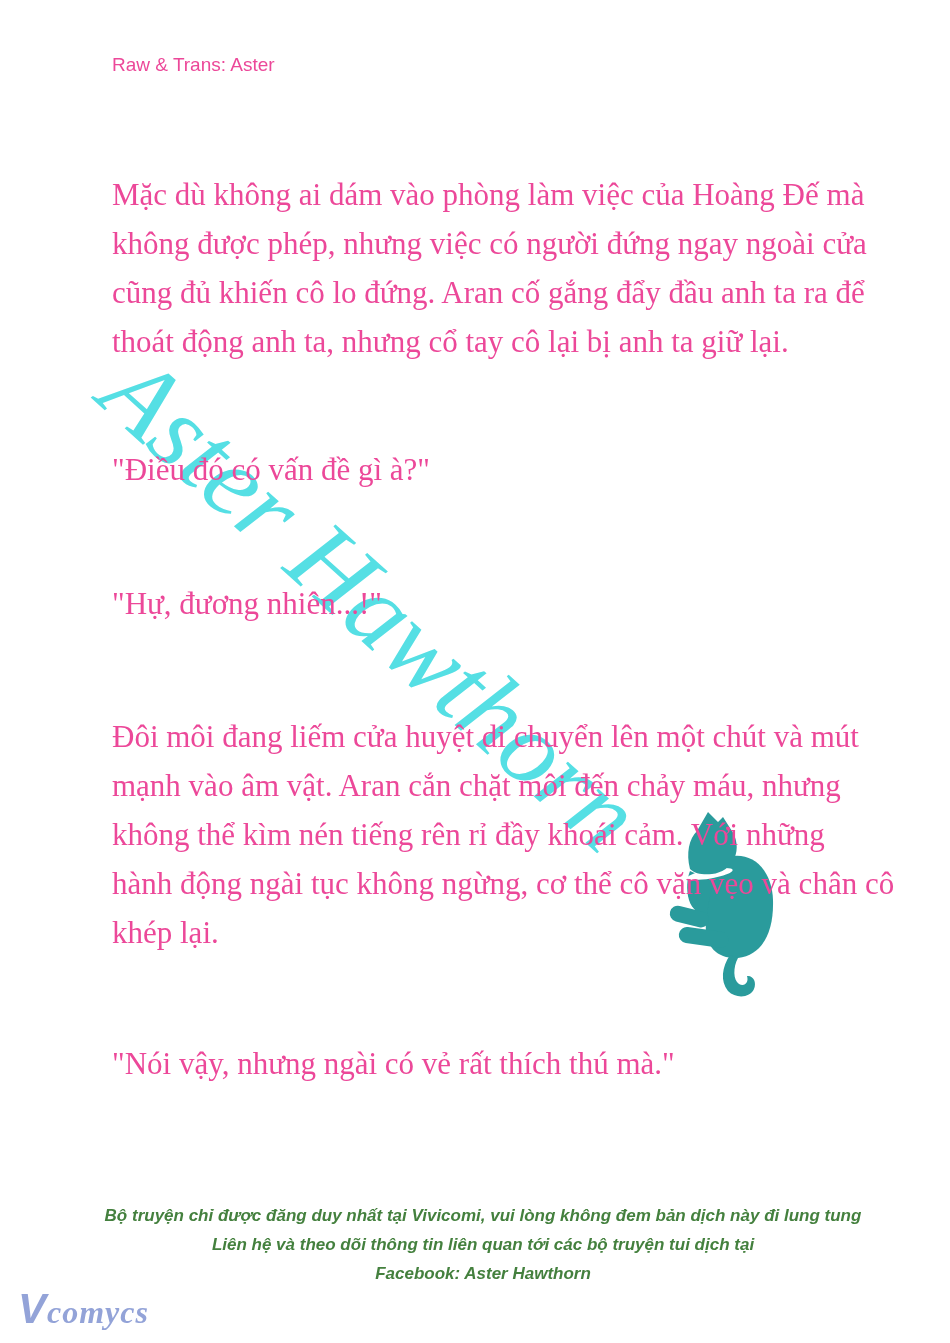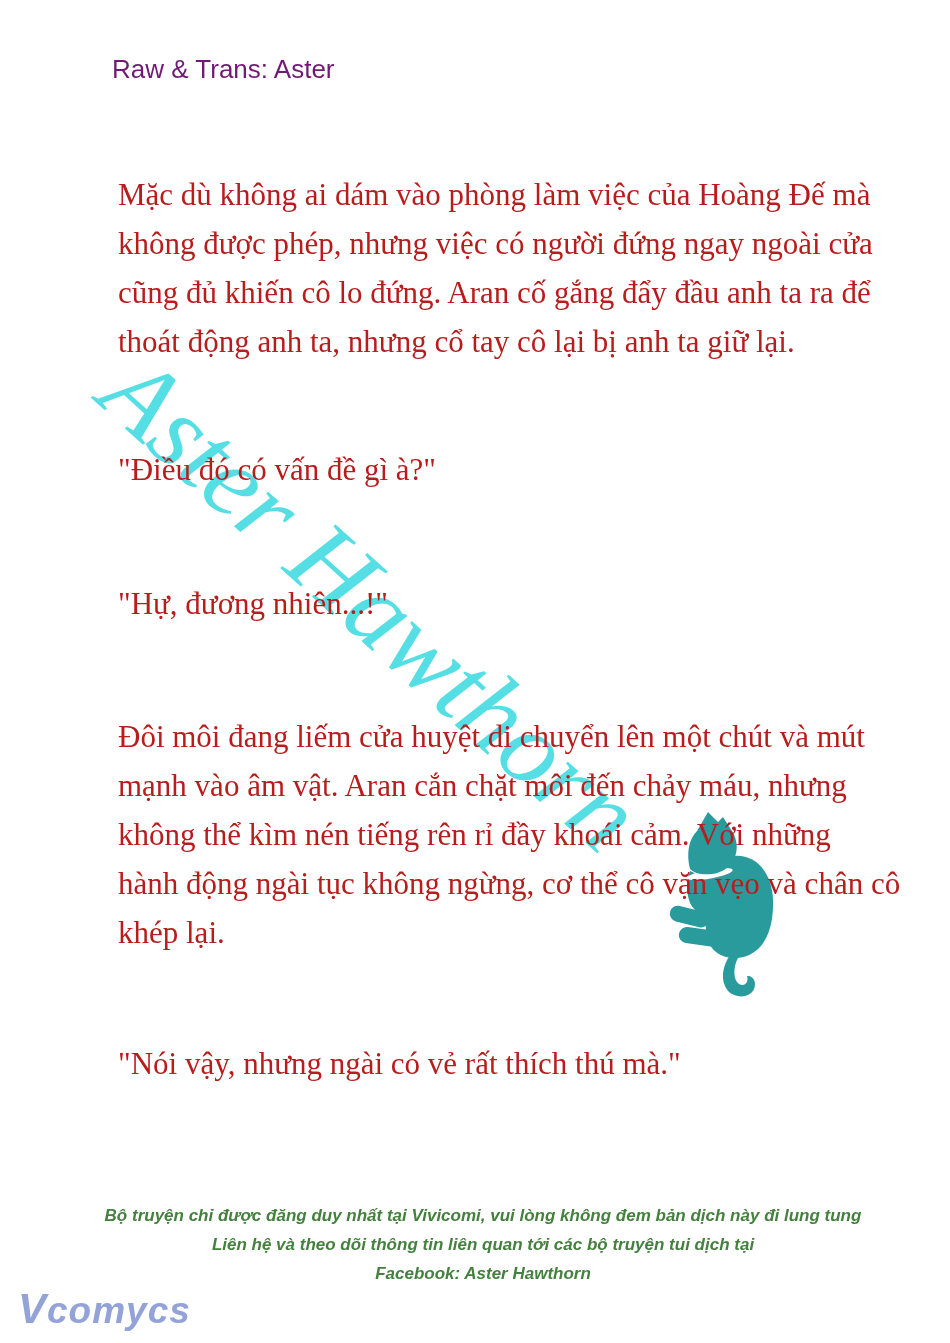--- a/index.html
+++ b/index.html
@@ -9,22 +9,22 @@
     height: 1343px;
     background: #ffffff;
     overflow: hidden;
     font-family: "Liberation Serif", serif;
   }
   .header {
     position: absolute;
     left: 112px;
     top: 54px;
     font-family: "Liberation Sans", sans-serif;
-    font-size: 26px;
-    color: #701a75;
+    font-size: 19px;
+    color: #ec4899;
     z-index: 3;
   }
   .watermark {
     position: absolute;
     left: 154px;
     top: 336px;
     font-family: "Liberation Serif", serif;
     font-style: italic;
     font-size: 106px;
     line-height: 1;
@@ -47,23 +47,22 @@
     width: 760px;
     z-index: 3;
   }
   .para {
     position: absolute;
     left: 0;
   }
   .line {
     font-size: 31px;
     line-height: 49px;
-    color: #b91c1c;
+    color: #ec4899;
     white-space: nowrap;
-    margin-left: 6px;
   }
   .footer {
     position: absolute;
     left: 0;
     top: 1201px;
     width: 950px;
     text-align: center;
     z-index: 3;
     margin-left: 8px;
   }
@@ -84,22 +83,23 @@
     font-weight: bold;
     color: #93a3d8;
     z-index: 3;
     letter-spacing: 1px;
   }
   .logo-v {
     font-size: 42px;
     line-height: 42px;
   }
   .logo-rest {
-    font-size: 37px;
+    font-size: 32px;
     line-height: 42px;
+    font-family: Liberation Serif, serif;
   }
 </style>
 </head>
 <body>
 
 <div class="page">
 
   <div class="watermark">Aster Hawthorn</div>
 
   <svg class="cat" width="120" height="195" viewBox="0 0 120 195" xmlns="http://www.w3.org/2000/svg">

